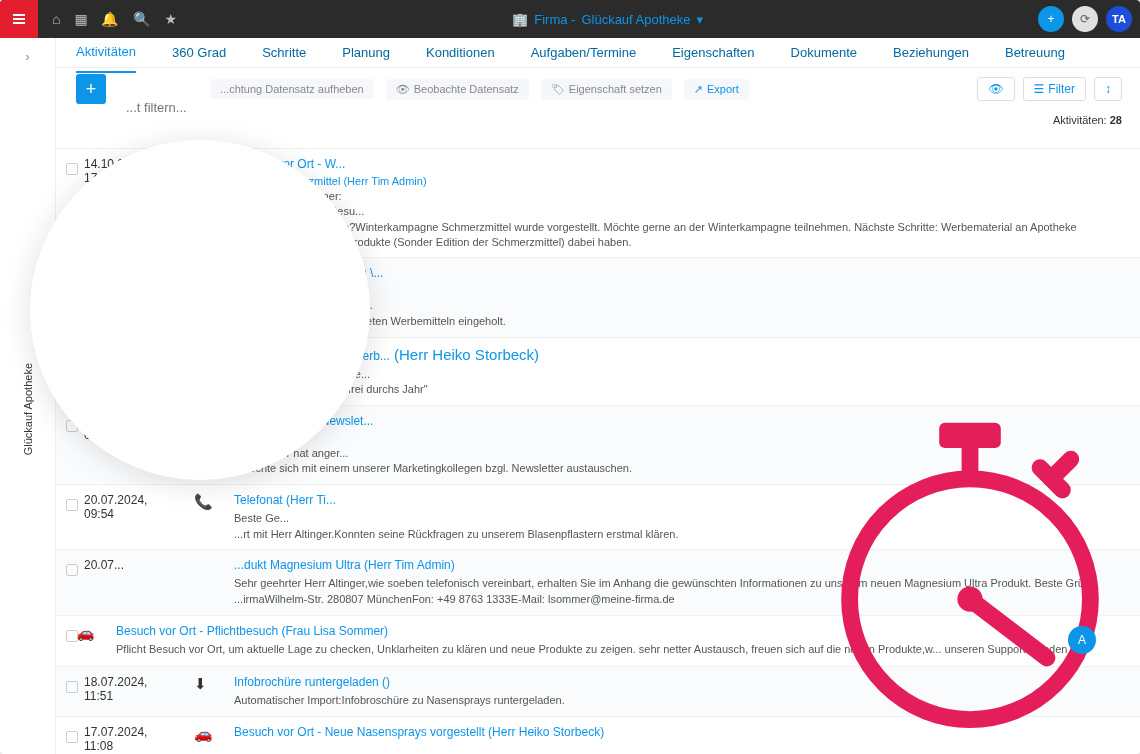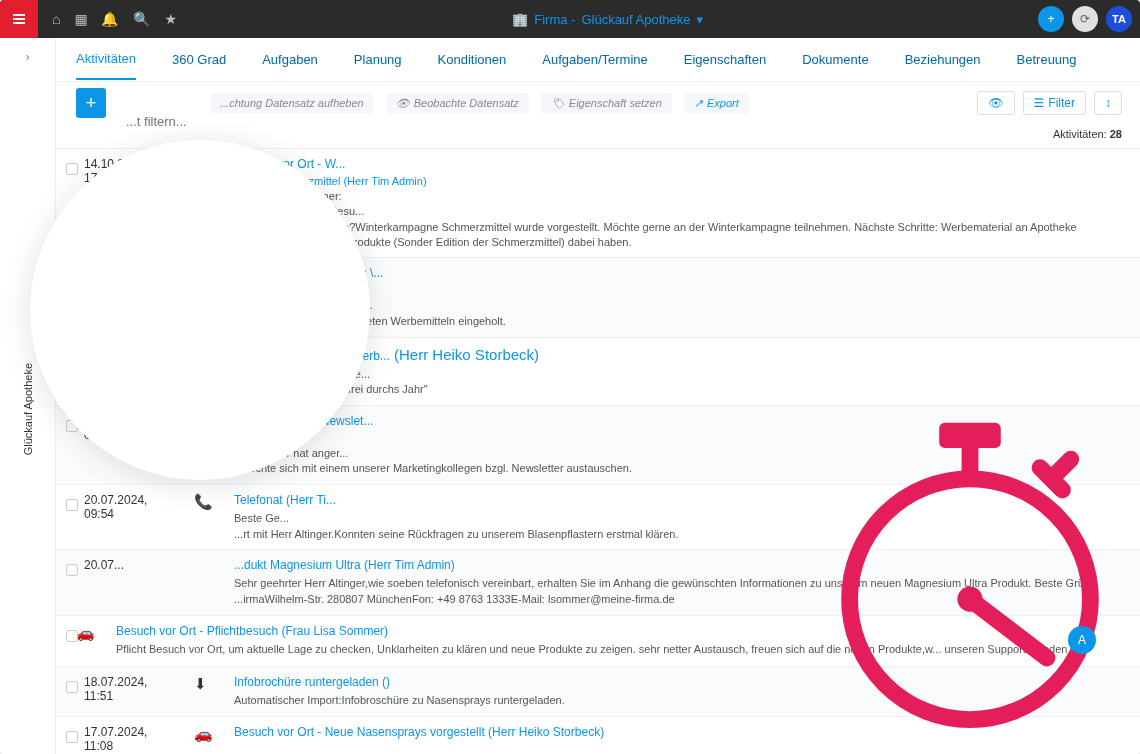--- a/index.html
+++ b/index.html
@@ -8,27 +8,27 @@
 .topbar { height: 38px; background: #2b2b2b; display: flex; align-items: center; padding: 0 8px; }
 .menu-btn { width: 38px; height: 38px; background: #e31e2f; display: flex; align-items: center; justify-content: center; color: #fff; margin-left: -8px; }
 .top-icons { display: flex; gap: 14px; margin-left: 14px; }
 .top-icon { color: #bbb; font-size: 14px; cursor: pointer; }
 .top-center { flex: 1; display: flex; justify-content: center; align-items: center; color: #0d95e8; gap: 6px; font-size: 13px; }
 .top-right { display: flex; gap: 8px; align-items: center; }
 .circle-btn { width: 26px; height: 26px; border-radius: 50%; display: flex; align-items: center; justify-content: center; font-size: 12px; }
 .circle-add { background: #0d95e8; color: #fff; }
 .circle-clock { background: #e0e0e0; color: #666; }
 .circle-user { background: #1d4ed8; color: #fff; font-weight: bold; font-size: 11px; }
-.tabbar { height: 44px; background: #fff; display: flex; align-items: center; padding: 0 36px 0 76px; gap: 36px; border-bottom: 1px solid #eee; font-size: 13px; }
+.tabbar { height: 30px; background: #fff; display: flex; align-items: center; padding: 0 36px 0 76px; gap: 36px; border-bottom: 1px solid #eee; font-size: 13px; }
 .tab { color: #0369a1; cursor: pointer; padding: 12px 0; }
 .tab.active { color: #0d95e8; border-bottom: 2px solid #0d95e8; font-weight: 500; }
 .toolbar { height: 42px; display: flex; align-items: center; padding: 0 18px 0 76px; gap: 12px; background: #fff; }
 .add-btn { width: 30px; height: 30px; background: #0d95e8; color: #fff; display: flex; align-items: center; justify-content: center; border-radius: 3px; font-size: 18px; }
 .filter-input { font-size: 13px; color: #888; padding: 4px 8px; width: 80px; border: none; margin-top: 36px; }
-.tool-chip { padding: 4px 10px; background: #f5f7fa; border-radius: 3px; font-size: 11px; color: #888; display: flex; align-items: center; gap: 4px; font-style: italic; }
+.tool-chip { padding: 4px 10px; background: #f5f7fa; border-radius: 3px; font-size: 11px; color: #888; display: flex; align-items: center; gap: 4px; }
 .tool-chip.export { color: #0d95e8; }
 .toolbar-right { margin-left: auto; display: flex; gap: 8px; }
 .t-btn { padding: 4px 10px; border: 1px solid #ddd; border-radius: 3px; font-size: 12px; color: #0d95e8; display: flex; align-items: center; gap: 4px; cursor: pointer; }
 .count-bar { text-align: right; padding: 4px 18px; font-size: 11px; color: #333; }
 .count-bar b { font-weight: bold; }
 .sidebar { position: absolute; left: 0; top: 38px; bottom: 0; width: 56px; background: #fff; border-right: 1px solid #eee; display: flex; flex-direction: column; align-items: center; }
 .sidebar-chev { margin-top: 12px; color: #888; font-size: 12px; }
 .sidebar-label { writing-mode: vertical-rl; transform: rotate(180deg); margin-top: auto; margin-bottom: auto; font-size: 11px; color: #333; }
 .list { position: absolute; left: 56px; right: 0; top: 148px; bottom: 0; overflow-y: auto; background: #fff; }
 .row { display: flex; padding: 8px 18px 8px 20px; border-top: 1px solid #f0f0f0; gap: 18px; position: relative; font-size: 12px; }
@@ -73,21 +73,21 @@
     <div class="top-right">
       <div class="circle-btn circle-add">+</div>
       <div class="circle-btn circle-clock">⟳</div>
       <div class="circle-btn circle-user">TA</div>
     </div>
   </div>
 
   <div class="tabbar">
     <span class="tab active">Aktivitäten</span>
     <span class="tab">360 Grad</span>
-    <span class="tab">Aufgaben</span>
+    <span class="tab">Schritte</span>
     <span class="tab">Planung</span>
     <span class="tab">Konditionen</span>
     <span class="tab">Aufgaben/Termine</span>
     <span class="tab">Eigenschaften</span>
     <span class="tab">Dokumente</span>
     <span class="tab">Beziehungen</span>
     <span class="tab">Betreuung</span>
 
   </div>
 

